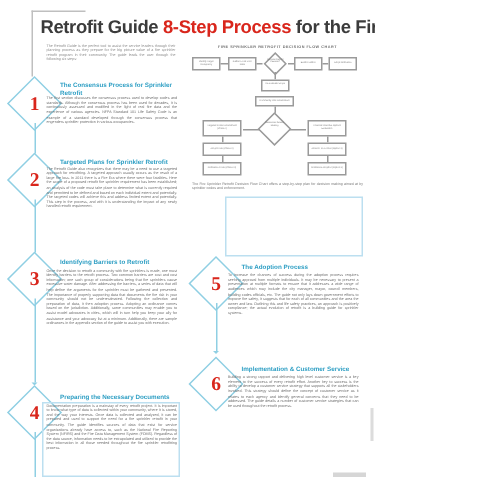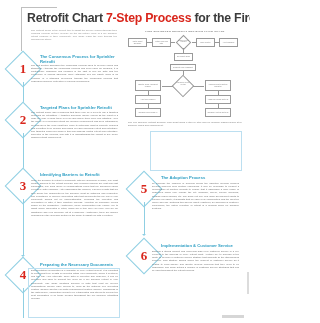--- a/index.html
+++ b/index.html
@@ -109,21 +109,21 @@
 </style>
 </head>
 <body>
 
 <div class="page">
 
   <div class="header">
     <div class="rule-left"></div>
     <div class="rule-top"></div>
     <div class="title">
-      <span>Retrofit Chart </span><span class="accent">7-Step Process</span><span> for the Fire Service</span>
+      <span>Retrofit Guide </span><span class="accent">8-Step Process</span><span> for the Fire Service</span>
     </div>
   </div>
 
   <div class="intro">The Retrofit Guide is the perfect tool to assist the service leaders through their planning process as they prepare for the big picture value of a fire sprinkler retrofit program in their community. The guide leads the user through the following six steps:</div>
 
   <div class="flow">
     <div class="flow-title">FIRE SPRINKLER RETROFIT DECISION FLOW CHART</div>
     <div class="flow-row">
       <div class="fbox" style="left:0;top:2px;width:19px;height:9px;">Identify Target Occupancy</div>
       <div class="fline" style="left:19px;top:6.2px;width:5px;height:0.5px;"></div>

